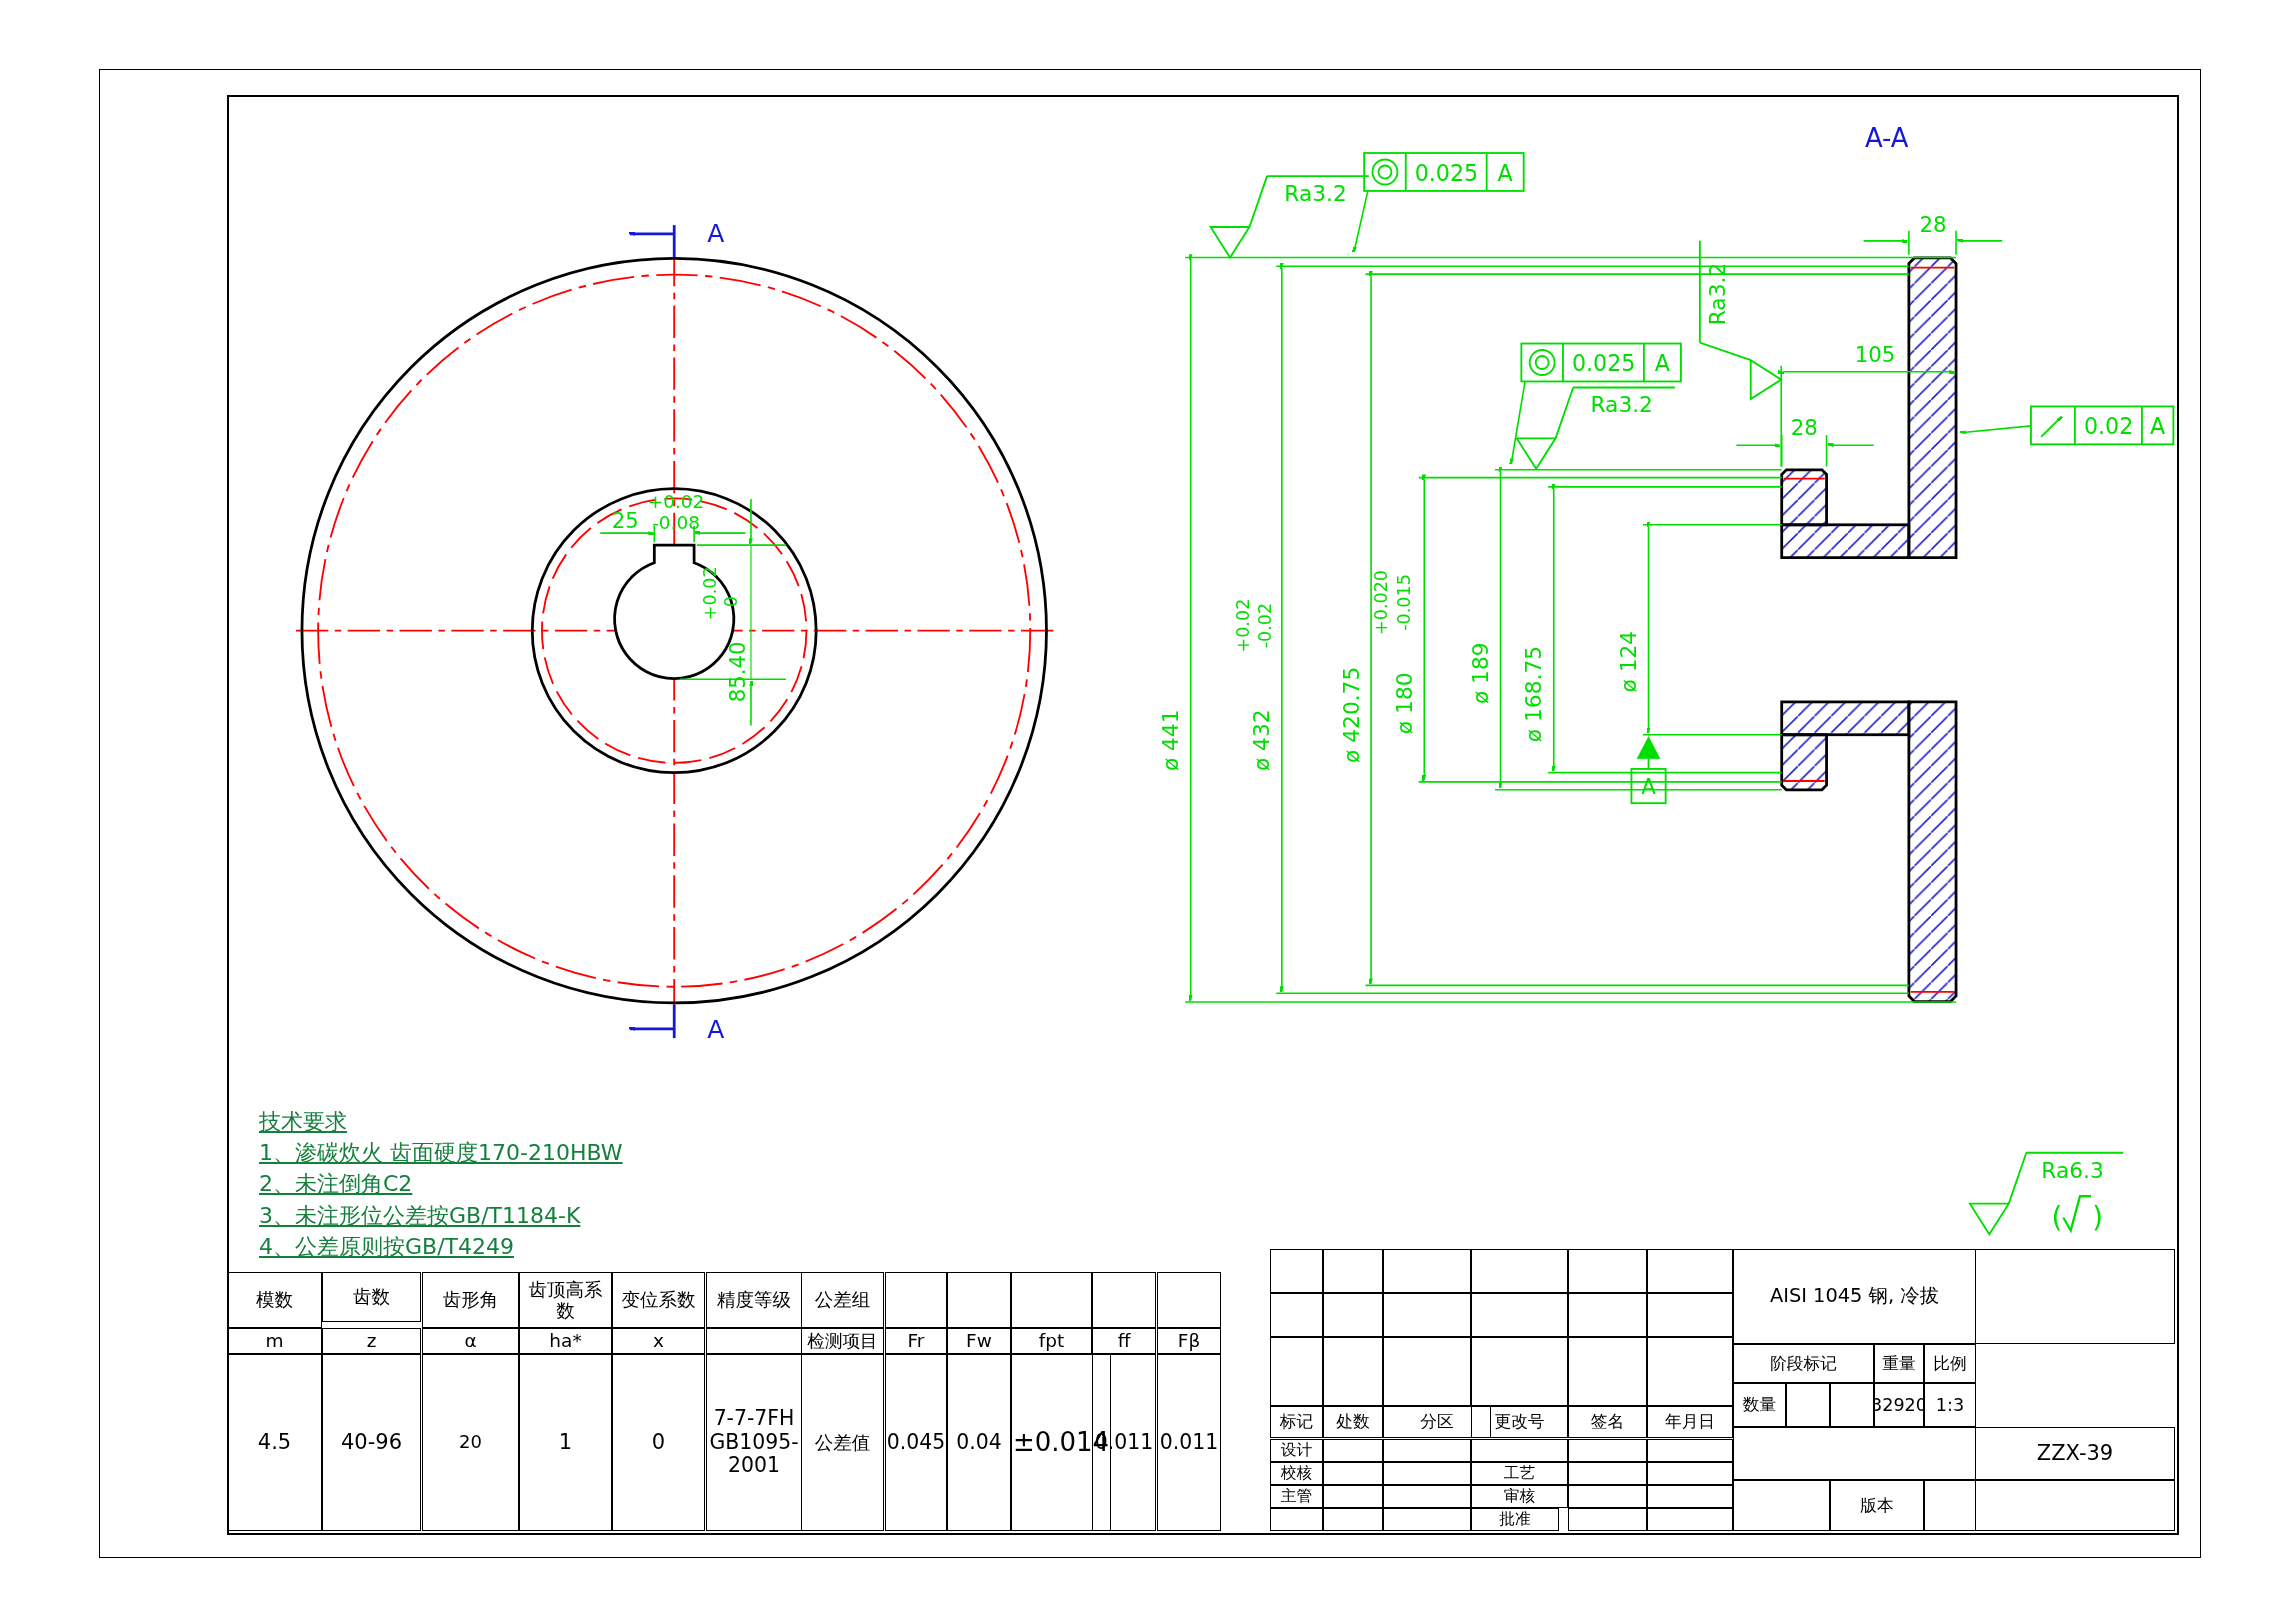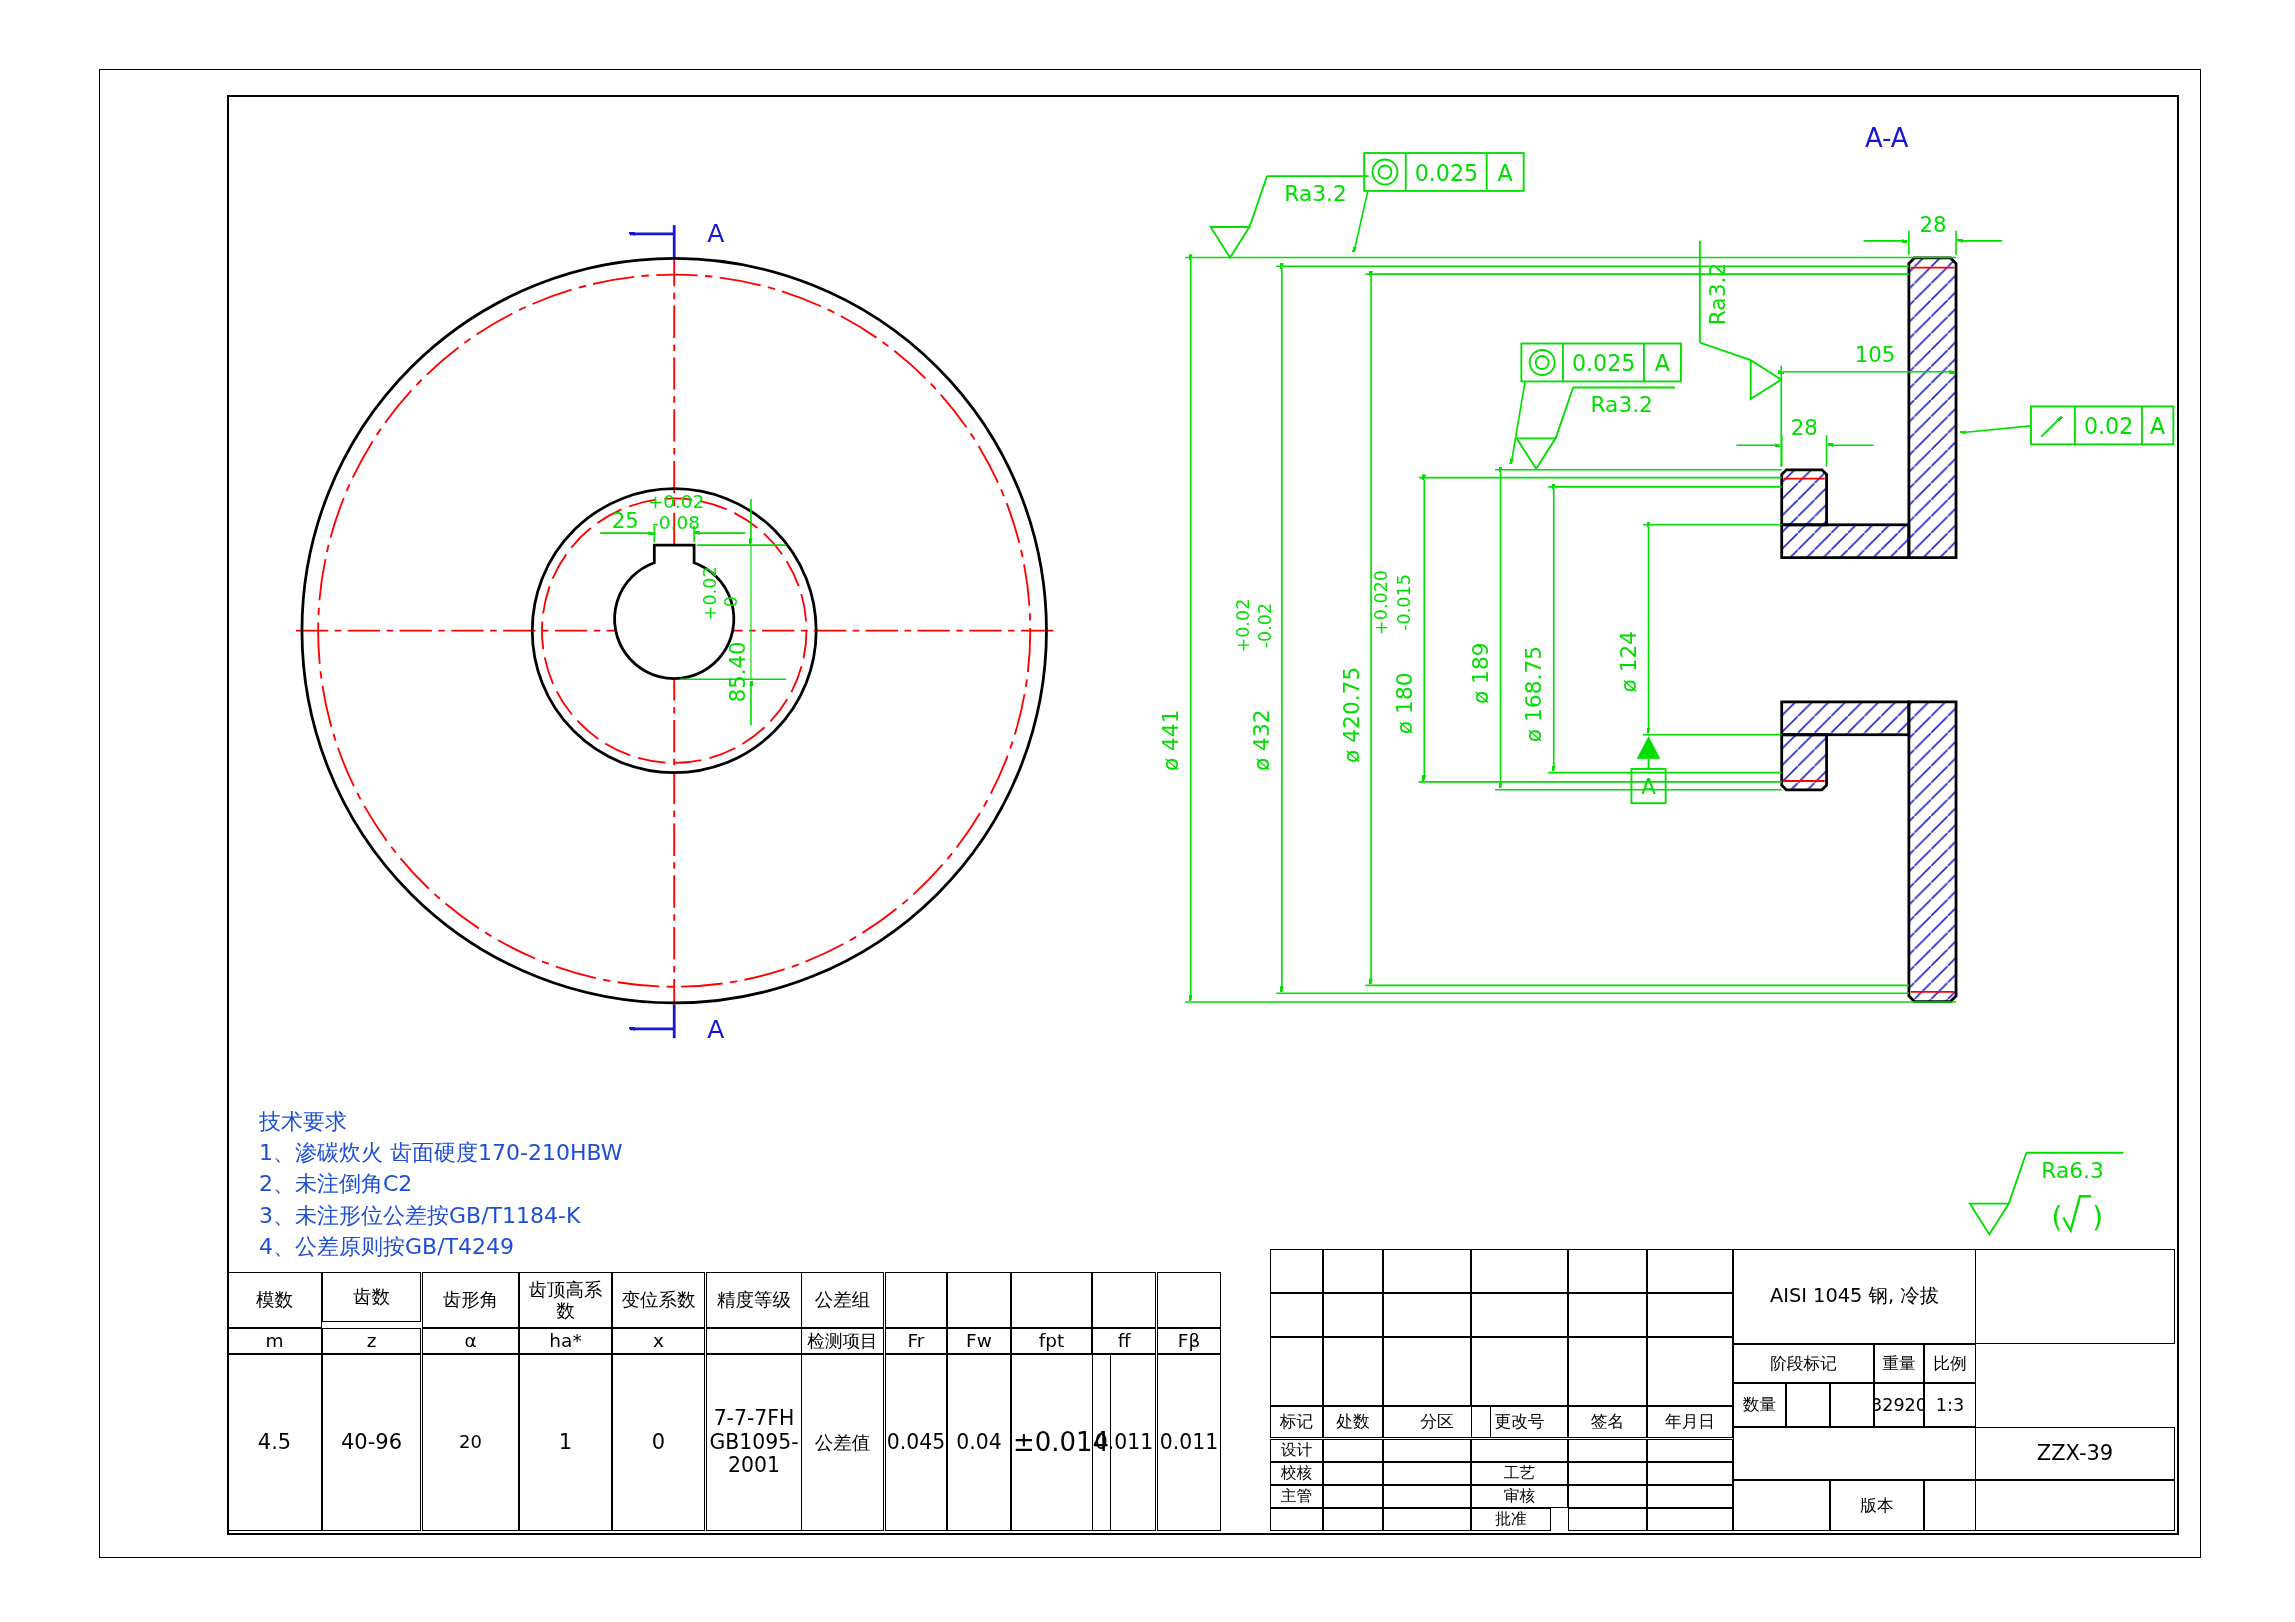--- a/index.html
+++ b/index.html
@@ -7,21 +7,21 @@
   .sheet{position:absolute;left:0;top:0;width:2295px;height:1623px;background:#fff;}
   .outer-border{position:absolute;left:99px;top:69px;width:2100px;height:1487px;border:1.4px solid #000;}
   .inner-border{position:absolute;left:227px;top:95px;width:1948px;height:1436px;border:2.8px solid #000;}
   svg{position:absolute;left:0;top:0;}
   
   .ptable{position:absolute;left:227px;top:1272px;width:993px;height:259px;}
   .tb{position:absolute;left:1270px;top:1249px;width:905px;height:282px;}
   .cell{position:absolute;box-sizing:border-box;border:1.9px solid #000;display:flex;
         align-items:center;justify-content:center;text-align:center;color:#000;
         white-space:pre-line;line-height:1.15;overflow:hidden;}
-  .techreq{position:absolute;left:259px;top:1106px;color:#1d4ed8;font-size:22px;line-height:1.42;}
+  .techreq{position:absolute;left:259px;top:1106px;color:#15803d;font-size:22px;line-height:1.42;text-decoration:underline;}
   .techreq div{white-space:pre;}
 </style>
 </head>
 <body>
 
 <div class="sheet">
   <div class="outer-border"></div>
   <div class="inner-border"></div>
 
   <svg width="2295" height="1623" viewBox="0 0 4963 3508">
@@ -316,21 +316,21 @@
     <div class="cell" style="left:377px;top:213px;width:86px;height:23px"></div>
     <div class="cell" style="left:0;top:236px;width:53px;height:23px;font-size:15.7px">主管</div>
     <div class="cell" style="left:53px;top:236px;width:60px;height:23px"></div>
     <div class="cell" style="left:113px;top:236px;width:88px;height:23px"></div>
     <div class="cell" style="left:201px;top:236px;width:97px;height:23px;font-size:15.7px">审核</div>
     <div class="cell" style="left:298px;top:236px;width:79px;height:23px"></div>
     <div class="cell" style="left:377px;top:236px;width:86px;height:23px"></div>
     <div class="cell" style="left:0;top:259px;width:53px;height:23px"></div>
     <div class="cell" style="left:53px;top:259px;width:60px;height:23px"></div>
     <div class="cell" style="left:113px;top:259px;width:88px;height:23px"></div>
-    <div class="cell" style="left:201px;top:259px;width:80px;height:23px;font-size:15.7px">批准</div>
+    <div class="cell" style="left:201px;top:259px;width:88px;height:23px;font-size:15.7px">批准</div>
     <div class="cell" style="left:298px;top:259px;width:79px;height:23px"></div>
     <div class="cell" style="left:377px;top:259px;width:86px;height:23px"></div>
 
     <div class="cell" style="left:463px;top:0;width:243px;height:95px;font-size:19.4px">AISI 1045 钢, 冷拔</div>
     <div class="cell" style="left:705px;top:0;width:200px;height:95px"></div>
     <div class="cell" style="left:463px;top:95px;width:141px;height:39px;font-size:16.7px">阶段标记</div>
     <div class="cell" style="left:604px;top:95px;width:50px;height:39px;font-size:16.7px">重量</div>
     <div class="cell" style="left:654px;top:95px;width:52px;height:39px;font-size:16.7px">比例</div>
     <div class="cell" style="left:463px;top:134px;width:53px;height:44px;font-size:16.7px">数量</div>
     <div class="cell" style="left:516px;top:134px;width:44px;height:44px"></div>

